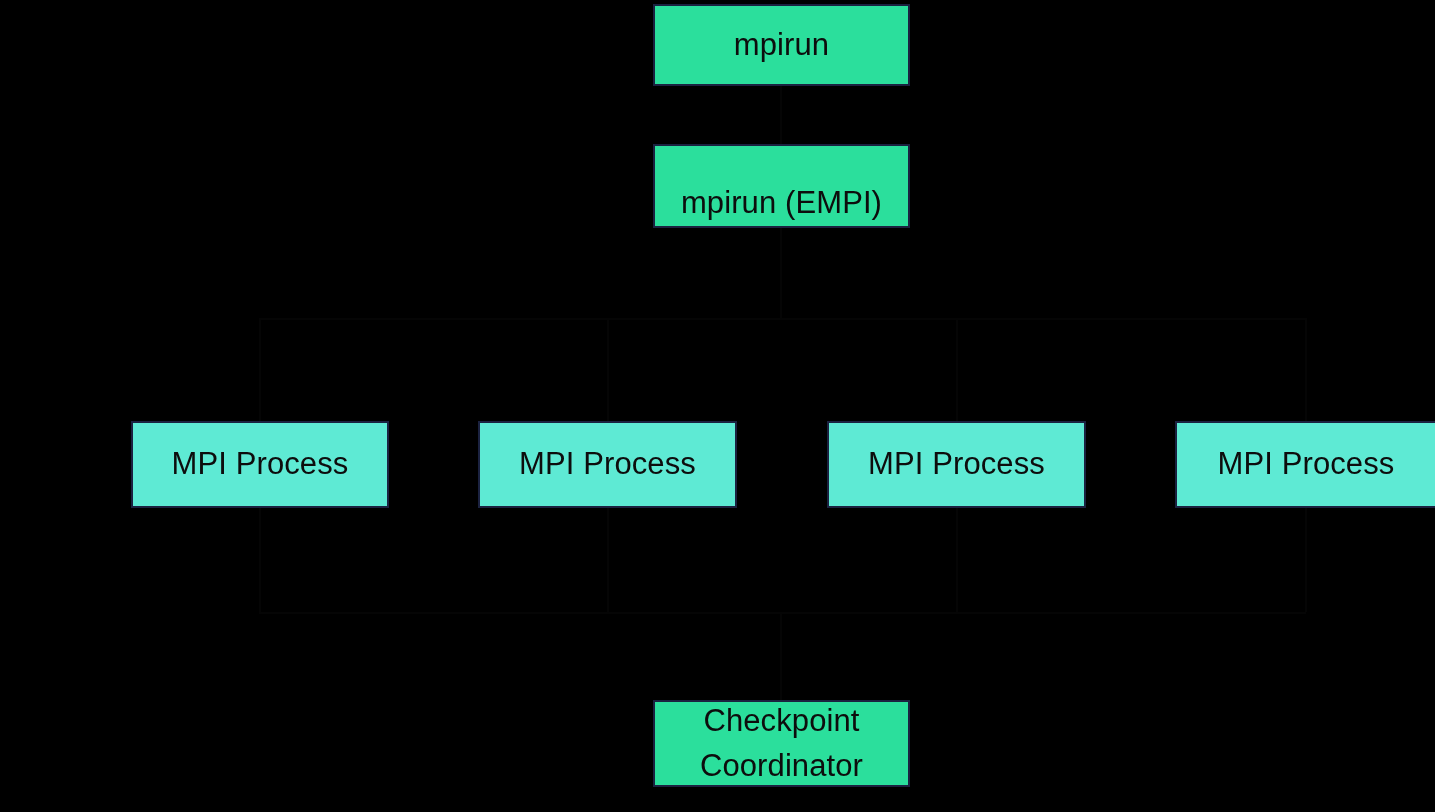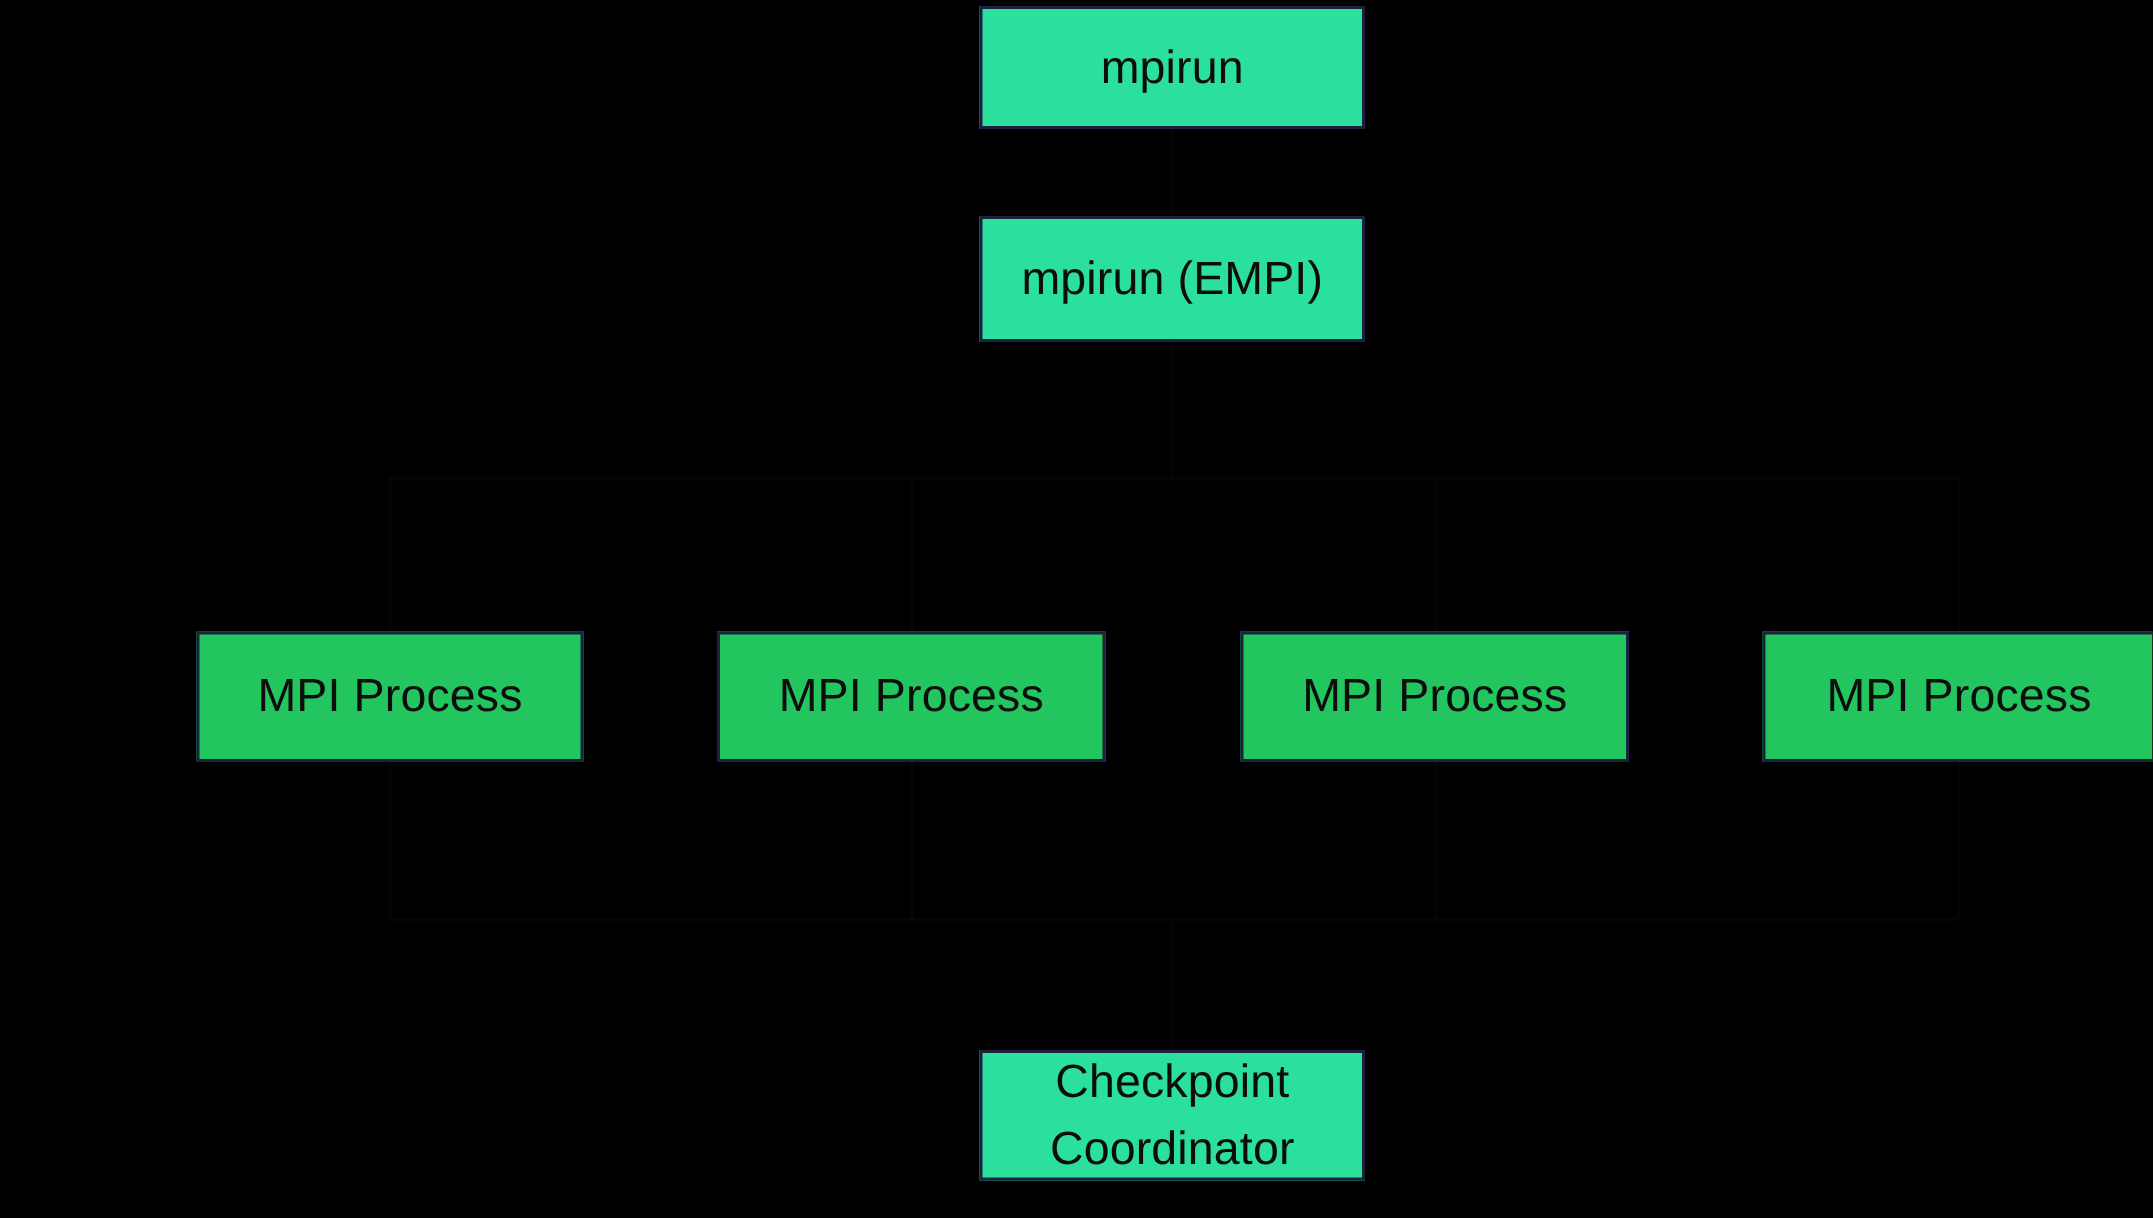--- a/index.html
+++ b/index.html
@@ -30,21 +30,21 @@
     line-height: 1.45;
     letter-spacing: 0.1px;
     border: 2px solid #1b2240;
     white-space: pre-line;
     user-select: none;
   }
   .node-green {
     background: #2bdf9c;
   }
   .node-blue {
-    background: #22c55e;
+    background: #5eead4;
   }
   .edge {
     position: absolute;
     background: #050505;
   }
   .edge-v {
     width: 2px;
   }
   .edge-h {
     height: 2px;
@@ -73,21 +73,21 @@
   <div class="edge edge-v" style="left:607px; top:508px; height:104px;"></div>
   <div class="edge edge-v" style="left:956px; top:508px; height:104px;"></div>
   <div class="edge edge-v" style="left:1305px; top:508px; height:104px;"></div>
   <div class="edge edge-h" style="left:259px; top:612px; width:1047px;"></div>
   <div class="edge edge-v" style="left:780px; top:612px; height:88px;"></div>
 
   <div class="node node-green" style="left:653px; top:4px; width:257px; height:82px;">
     <span class="node-label">mpirun</span>
   </div>
 
-  <div class="node node-green" style="left:653px; top:144px; width:257px; height:84px;">
+  <div class="node node-green" style="left:653px; top:144px; width:257px; height:84px;align-items:flex-end;">
     <span class="node-label">mpirun (EMPI)</span>
   </div>
 
   <div class="node node-blue" style="left:131px; top:421px; width:258px; height:87px;">
     <span class="node-label">MPI Process</span>
   </div>
 
   <div class="node node-blue" style="left:478px; top:421px; width:259px; height:87px;">
     <span class="node-label">MPI Process</span>
   </div>

